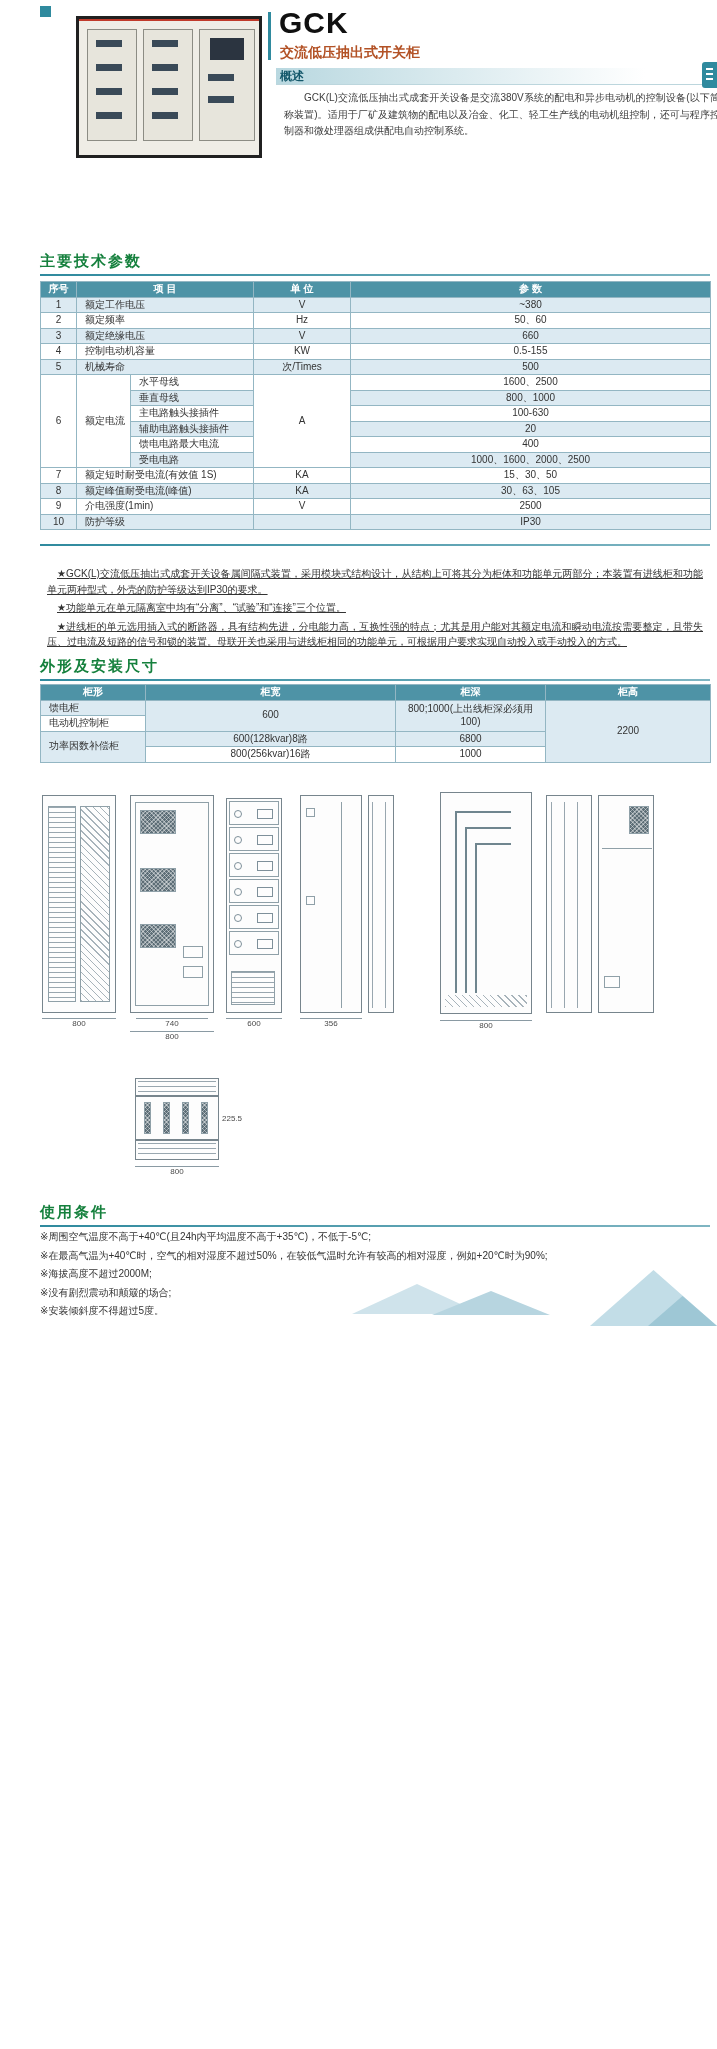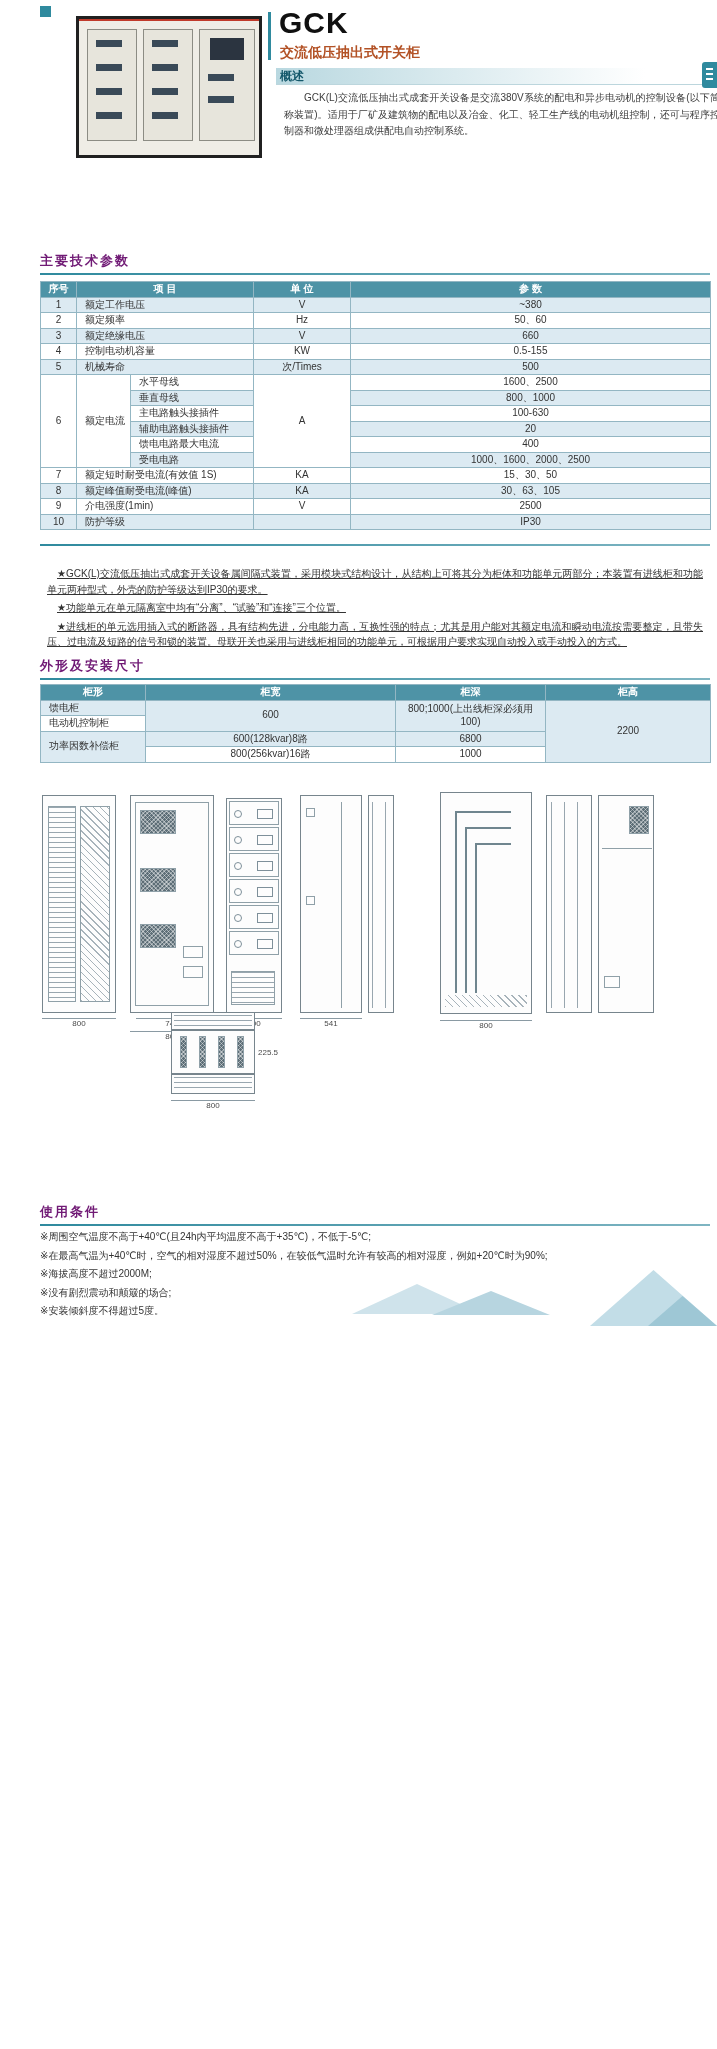--- a/index.html
+++ b/index.html
@@ -26,41 +26,41 @@
     font-size:12px; font-weight:bold; color:#14586b; line-height:17px; padding-left:4px; }
   #overview-body { position:absolute; left:284px; top:90px; width:436px; font-size:10px;
     color:#3c3c3c; line-height:1.65; text-align:justify; text-indent:2em; }
 
   #edge-tab { position:absolute; left:702px; top:62px; width:15px; height:26px; background:#2f8a9e; border-radius:3px 0 0 3px; }
   #edge-tab::before { content:""; position:absolute; left:4px; top:6px; width:7px; height:2px; background:#fff;
     box-shadow:0 5px 0 #fff, 0 10px 0 #fff; }
 
   
   .sec-head { position:absolute; left:40px; width:670px; }
-  .sec-title { font-size:13px; font-weight:bold; color:#701a75; letter-spacing:2px; }
+  .sec-title { font-size:15px; font-weight:bold; color:#15803d; letter-spacing:2px; }
   .sec-rule { height:2px; margin-top:3px; background:linear-gradient(to right,#2f8a9e,#7fb5c2); }
 
   
   .tbl { border-collapse:collapse; table-layout:fixed; width:670px; font-size:10px; color:#333; }
   .tbl th,.tbl td { border:1px solid #93b6c3; padding:1px 4px; text-align:center; height:13px; line-height:1.25; overflow:hidden; }
   .tbl thead th { background:#4e93a6; color:#ffffff; font-weight:bold; }
   .tbl td.item { text-align:left; padding-left:8px; }
   .tbl tr.alt td { background:#dceaf2; }
   #tech-table { position:absolute; left:40px; top:281px; }
   #dims-table { position:absolute; left:40px; top:684px; }
 
   
   #features-body { position:absolute; left:40px; top:566px; width:670px; }
   #features-body p { margin:0 7px 3px; font-size:10px; line-height:1.55; text-align:justify; text-indent:1em; color:#333;text-decoration:underline; }
   #usage-list { position:absolute; left:40px; top:1228px; width:670px; font-size:10px; color:#333; }
   .u-item { line-height:1.85; }
 
   
   #drawings { position:absolute; left:40px; top:790px; width:670px; height:258px; }
-  #drawing-h { position:absolute; left:135px; top:1012px; width:120px; height:100px;margin-left:36px; }
+  #drawing-h { position:absolute; left:135px; top:1078px; width:120px; height:100px; }
   .draw { position:absolute; border:1px solid #77858d; background:#fdfdfd; }
   .inb { position:absolute; border:1px solid #8fa0a8; }
   .hl { background:repeating-linear-gradient(to bottom, rgba(110,130,142,.7) 0 1px, transparent 1px 5px); }
   .dg { background:repeating-linear-gradient(45deg, rgba(110,130,142,.6) 0 1px, transparent 1px 5px); }
   .vl { background:repeating-linear-gradient(to right, rgba(110,130,142,.7) 0 1px, transparent 1px 13px); }
   .xh { background-color:#5d6e77;
         background-image:repeating-linear-gradient(45deg, rgba(255,255,255,.4) 0 1px, transparent 1px 3px),
                          repeating-linear-gradient(-45deg, rgba(255,255,255,.4) 0 1px, transparent 1px 3px); }
   .mod { position:relative; border:1px solid #8fa0a8; margin:2px; height:24px; }
   .mod::before { content:""; position:absolute; left:4px; top:8px; width:6px; height:6px; border:1px solid #7e909a; border-radius:50%; }
@@ -309,21 +309,21 @@
 
   <div class="draw" style="left:260px;top:5px;width:62px;height:218px">
     <div class="inb" style="left:5px;top:12px;width:9px;height:9px"></div>
     <div class="inb" style="left:5px;top:100px;width:9px;height:9px"></div>
     <div style="position:absolute;left:40px;top:6px;width:1px;height:206px;background:#8fa0a8"></div>
   </div>
   <div class="draw" style="left:328px;top:5px;width:26px;height:218px">
     <div class="vl" style="position:absolute;left:3px;top:6px;width:18px;height:206px"></div>
   </div>
   <div class="dim" style="left:260px;top:228px;width:62px">
-      <span>541</span>
+      <span>356</span>
     </div>
 
   <div class="draw" style="left:400px;top:2px;width:92px;height:222px">
     <div class="bus" style="left:14px;top:18px;width:56px;height:182px"></div>
     <div class="bus" style="left:24px;top:34px;width:46px;height:166px"></div>
     <div class="bus" style="left:34px;top:50px;width:36px;height:150px"></div>
     <div class="dg" style="position:absolute;left:4px;top:202px;width:82px;height:12px"></div>
   </div>
   <div class="dim" style="left:400px;top:230px;width:92px">
       <span>800</span>

